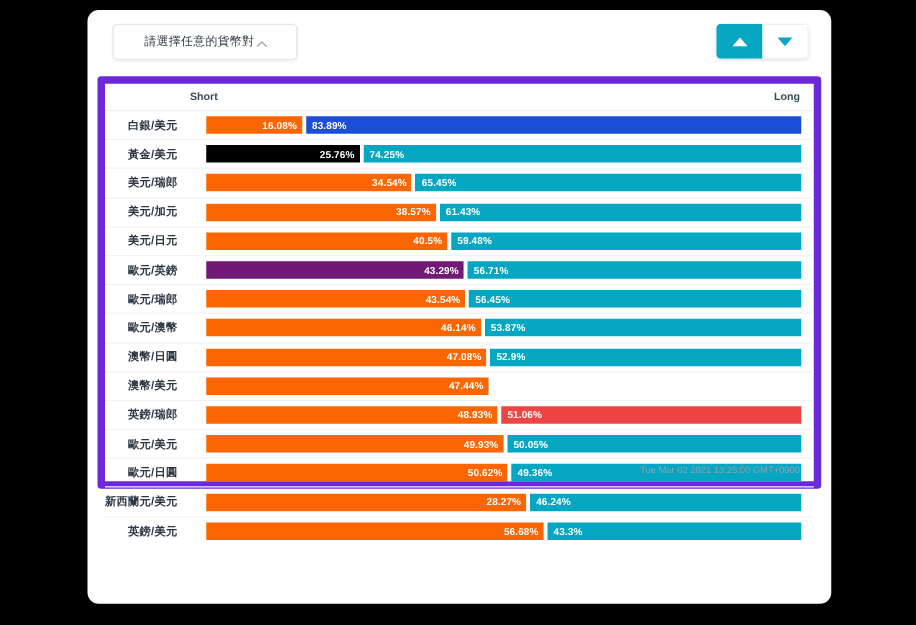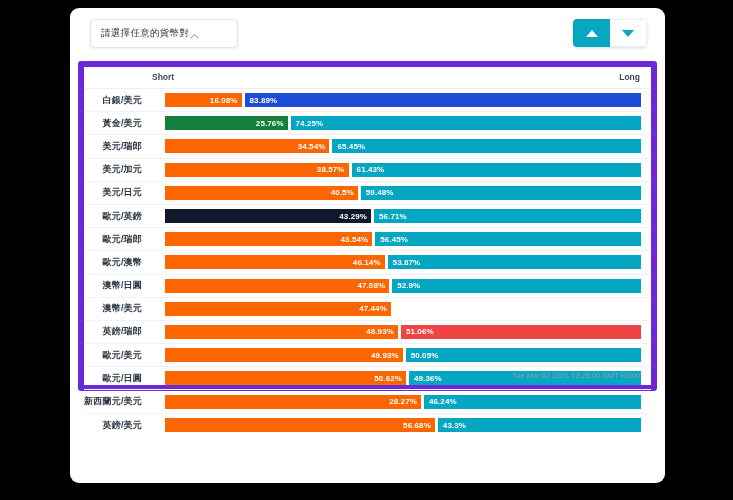--- a/index.html
+++ b/index.html
@@ -45,21 +45,21 @@
     left: 20px;
     top: 11px;
     width: 148px;
     height: 29px;
     background: #ffffff;
     border: 1px solid #e3e6ea;
     border-radius: 4px;
     box-shadow: 0 1px 2px rgba(0,0,0,0.06);
     display: flex;
     align-items: center;
-    justify-content: flex-start;
+    justify-content: center;
     padding: 0 8px 0 10px;
     box-sizing: border-box;
     cursor: pointer;
   }
   .dropdown-label {
     font-size: 9.5px;
     color: #2f3a45;
     white-space: nowrap;
     letter-spacing: .3px;
   }
@@ -252,21 +252,21 @@
               </div>
               <div class="bar-gap"></div>
               <div class="bar-long" style="background: #1d4ed8;">
                 <span class="bar-val">83.89%</span>
               </div>
             </div>
           </div>
           <div class="row">
             <div class="row-label">黃金/美元</div>
             <div class="bars">
-              <div class="bar-short" style="flex: 0 0 25.7574%; background: #15803d; align-items: center;">
+              <div class="bar-short" style="flex: 0 0 25.7574%; background: #000000; align-items: center;">
                 <span class="bar-val">25.76%</span>
               </div>
               <div class="bar-gap"></div>
               <div class="bar-long" style="background: rgb(4, 166, 193);">
                 <span class="bar-val">74.25%</span>
               </div>
             </div>
           </div>
           <div class="row">
             <div class="row-label">美元/瑞郎</div>
@@ -300,21 +300,21 @@
               </div>
               <div class="bar-gap"></div>
               <div class="bar-long" style="background: rgb(4, 166, 193);">
                 <span class="bar-val">59.48%</span>
               </div>
             </div>
           </div>
           <div class="row">
             <div class="row-label">歐元/英鎊</div>
             <div class="bars">
-              <div class="bar-short" style="flex: 0 0 43.29%; background: #0f172a; text-align: right;">
+              <div class="bar-short" style="flex: 0 0 43.29%; background: #701a75; text-align: right;">
                 <span class="bar-val">43.29%</span>
               </div>
               <div class="bar-gap"></div>
               <div class="bar-long" style="background: rgb(4, 166, 193);">
                 <span class="bar-val">56.71%</span>
               </div>
             </div>
           </div>
           <div class="row">
             <div class="row-label">歐元/瑞郎</div>

